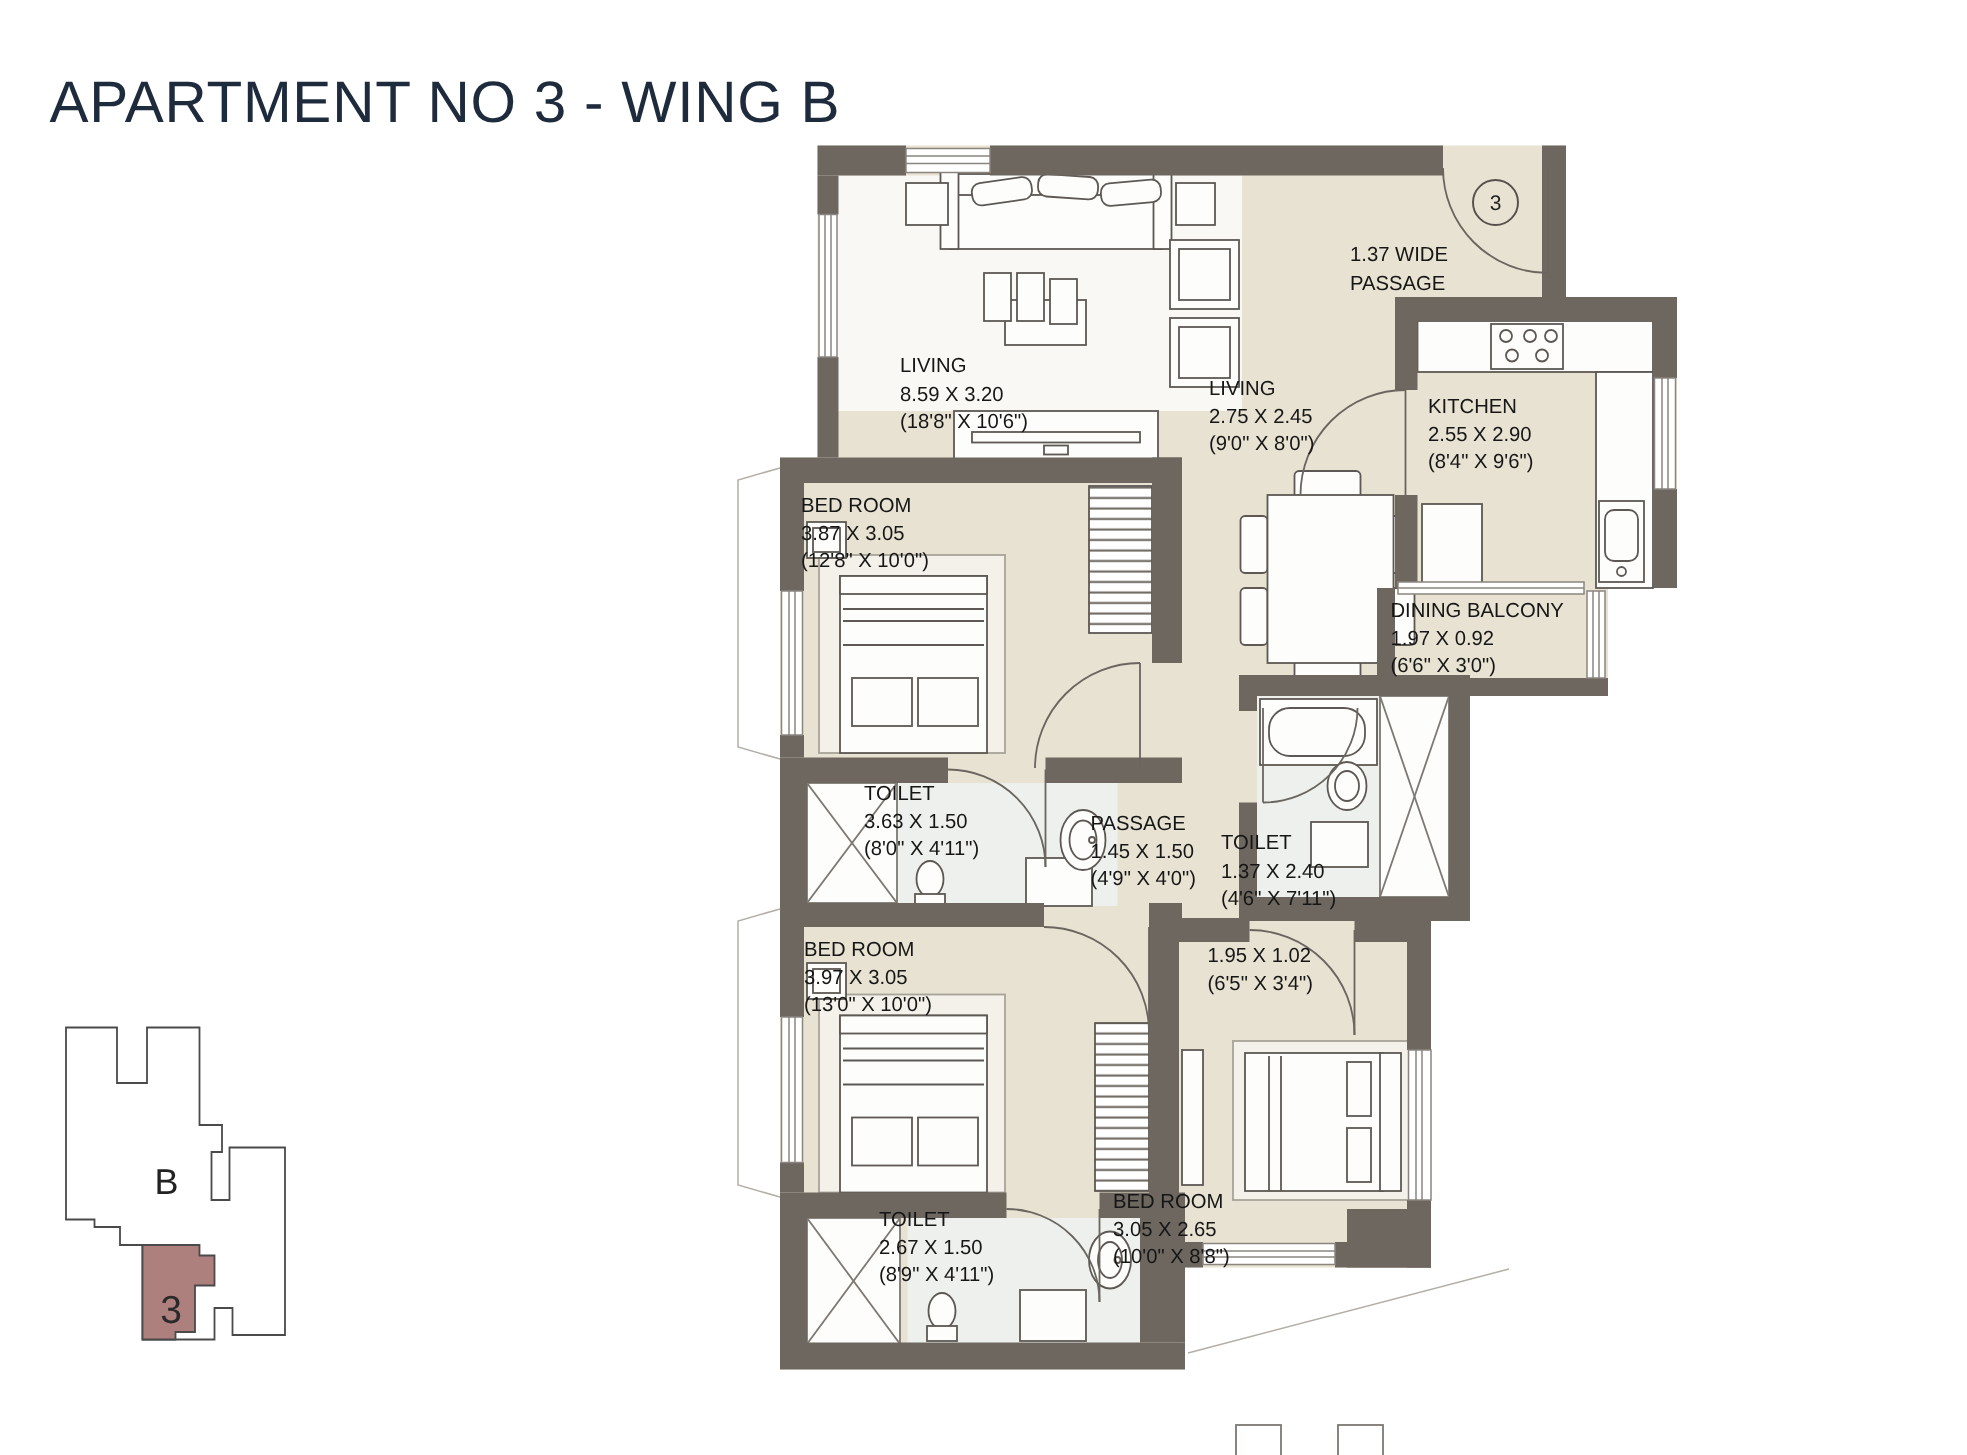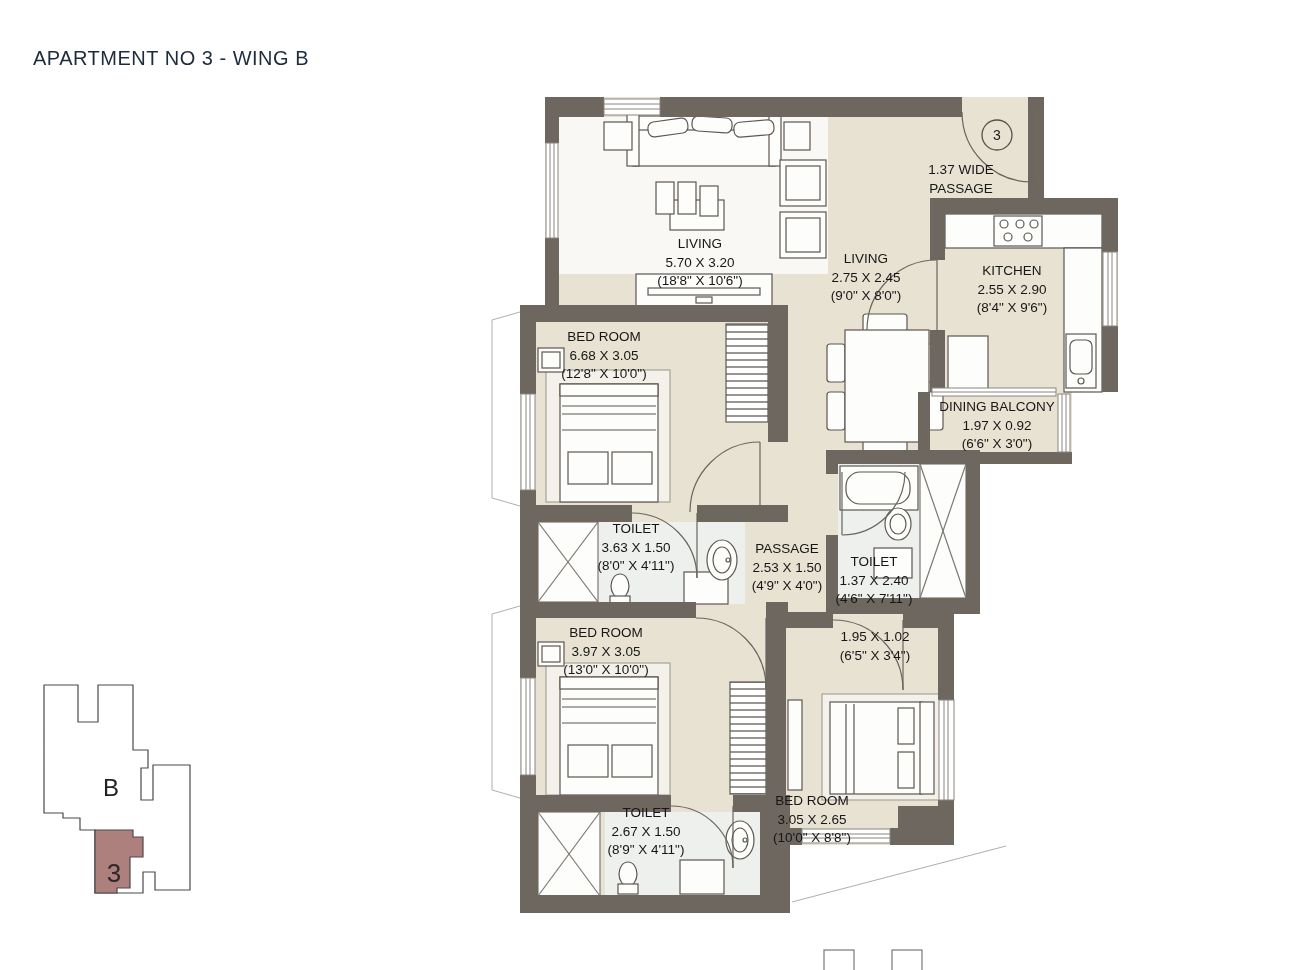--- a/index.html
+++ b/index.html
@@ -1,21 +1,21 @@
 <!DOCTYPE html>
 <html><head>
 <meta charset="utf-8">
 <style>
   html,body{margin:0;padding:0;background:#ffffff;}
   body{width:1311px;height:970px;position:relative;overflow:hidden;
        font-family:"Liberation Sans",sans-serif;}
   #plan-svg{position:absolute;left:0;top:0;}
-  .page-title{position:absolute;left:33px;top:47px;font-size:20px;letter-spacing:.5px;
+  .page-title{position:absolute;left:33px;top:47px;font-size:39px;letter-spacing:.5px;
        color:#1e2b3c;font-weight:400;white-space:nowrap;}
-  .room-label{position:absolute;text-align:center;font-size:13.5px;line-height:18.5px;
+  .room-label{position:absolute;font-size:13.5px;line-height:18.5px;
        color:#161616;z-index:5;}
   .room-label span{display:block;white-space:nowrap;}
 </style>
 </head>
 <body>
 
 <div class="page-title">APARTMENT NO 3 - WING B</div>
 
 <svg id="plan-svg" width="1311" height="970" viewBox="0 0 1311 970">
   <defs>
@@ -324,21 +324,21 @@
          L153 800 L153 765 L190 765 L190 890 L155 890 L155 872 L143 872 L143 893 L95 893 L95 830
          L80 830 L80 818 L63 818 L63 813 L44 813 Z"></path>
     <path stroke="#4a4a4a" stroke-width="1.2" d="M95 830 L133 830 L133 837 L143 837 L143 857 L130 857 L130 888 L117 888 L117 893 L95 893 Z" fill="#ad7f7d"></path>
     <text x="111" y="796" text-anchor="middle" font-size="24" fill="#222222">B</text>
     <text x="114" y="882" text-anchor="middle" font-size="26" fill="#2a2a2a">3</text>
   </g>
 </svg>
 
 <div class="room-label" style="left:600px;top:235px;width:200px">
   <span>LIVING</span>
-  <span>5.70 X 3.20</span>
+  <span>8.59 X 3.20</span>
   <span>(18'8" X 10'6")</span>
 </div>
 <div class="room-label" style="left:806px;top:250px;width:120px">
   <span>LIVING</span>
   <span>2.75 X 2.45</span>
   <span>(9'0" X 8'0")</span>
 </div>
 <div class="room-label" style="left:952px;top:262px;width:120px">
   <span>KITCHEN</span>
   <span>2.55 X 2.90</span>
@@ -348,31 +348,31 @@
   <span>1.37 WIDE</span>
   <span>PASSAGE</span>
 </div>
 <div class="room-label" style="left:927px;top:398px;width:140px">
   <span>DINING BALCONY</span>
   <span>1.97 X 0.92</span>
   <span>(6'6" X 3'0")</span>
 </div>
 <div class="room-label" style="left:534px;top:328px;width:140px">
   <span>BED ROOM</span>
-  <span>6.68 X 3.05</span>
+  <span>3.87 X 3.05</span>
   <span>(12'8" X 10'0")</span>
 </div>
 <div class="room-label" style="left:576px;top:520px;width:120px">
   <span>TOILET</span>
   <span>3.63 X 1.50</span>
   <span>(8'0" X 4'11")</span>
 </div>
 <div class="room-label" style="left:727px;top:540px;width:120px">
   <span>PASSAGE</span>
-  <span>2.53 X 1.50</span>
+  <span>1.45 X 1.50</span>
   <span>(4'9" X 4'0")</span>
 </div>
 <div class="room-label" style="left:814px;top:553px;width:120px">
   <span>TOILET</span>
   <span>1.37 X 2.40</span>
   <span>(4'6" X 7'11")</span>
 </div>
 <div class="room-label" style="left:805px;top:628px;width:140px">
   <span>1.95 X 1.02</span>
   <span>(6'5" X 3'4")</span>

